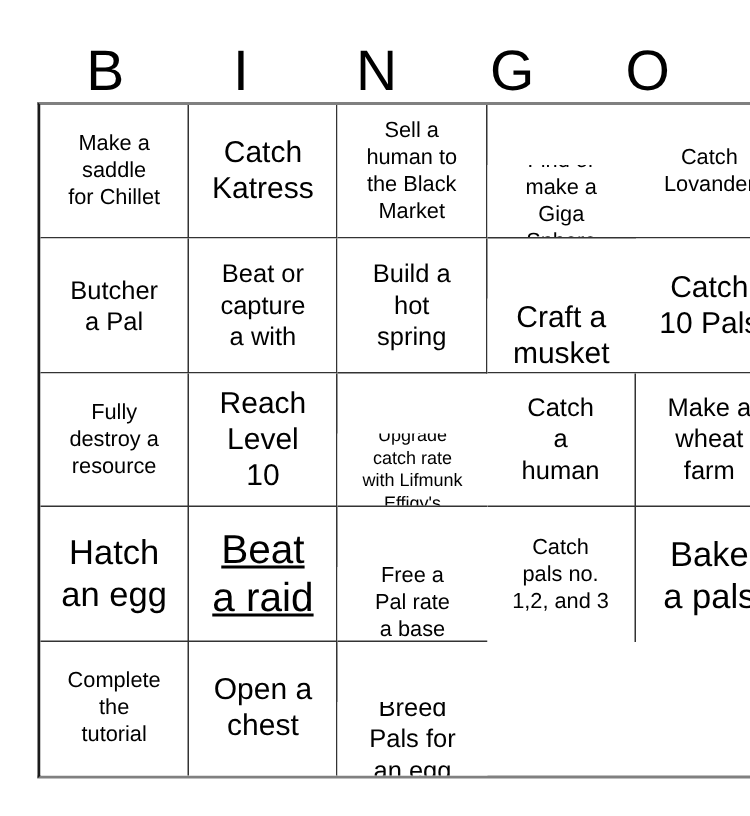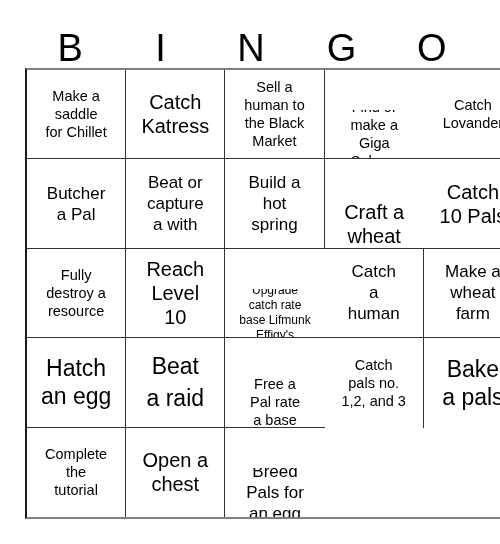--- a/index.html
+++ b/index.html
@@ -78,21 +78,21 @@
     text-align: center;
     white-space: pre-line;
     color: #000000;
   }
   
   .fs-xs  { font-size: 12px;   line-height: 15px; }
   .fs-s   { font-size: 14.5px; line-height: 18px; }
   .fs-m   { font-size: 17px;   line-height: 21px; }
   .fs-l   { font-size: 20px;   line-height: 24px; }
   .fs-xl  { font-size: 23px;   line-height: 28px; }
-  .fs-xxl { font-size: 23px;   line-height: 32px; }
+  .fs-xxl { font-size: 27px;   line-height: 32px; text-decoration: underline; }
 </style>
 </head>
 <body>
 
 <div id="card">
 
   <div id="header-row">
     <div class="header-letter">B</div>
     <div class="header-letter">I</div>
     <div class="header-letter">N</div>
@@ -135,40 +135,40 @@
 capture
 a with</span>
       </div>
       <div class="cell row-2 col-4">
         <span class="cell-text fs-m">Build a
 hot
 spring</span>
       </div>
       <div class="cell row-2 col-5">
         <span class="cell-text fs-l">Craft a
-wheat</span>
+musket</span>
       </div>
       <div class="cell row-3 col-1">
         <span class="cell-text fs-l">Catch
 10 Pals</span>
       </div>
       <div class="cell row-3 col-3">
         <span class="cell-text fs-s">Fully
 destroy a
 resource</span>
       </div>
       <div class="cell row-3 col-4">
         <span class="cell-text fs-l">Reach
 Level
 10</span>
       </div>
       <div class="cell row-3 col-5">
         <span class="cell-text fs-xs">Upgrade
 catch rate
-base Lifmunk
+with Lifmunk
 Effigy's</span>
       </div>
       <div class="cell row-4 col-1">
         <span class="cell-text fs-m">Catch
 a
 human</span>
       </div>
       <div class="cell row-4 col-2">
         <span class="cell-text fs-m">Make a
 wheat

